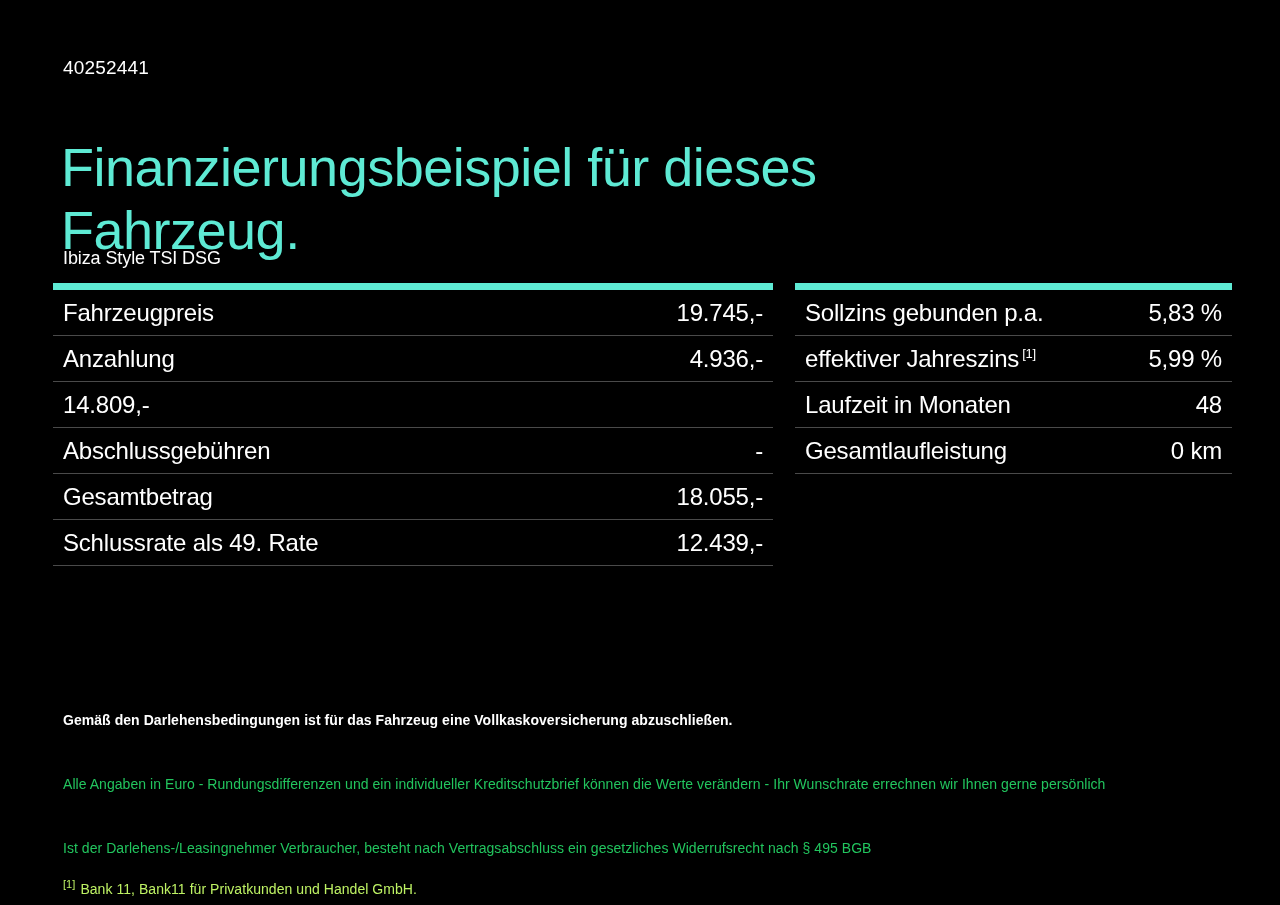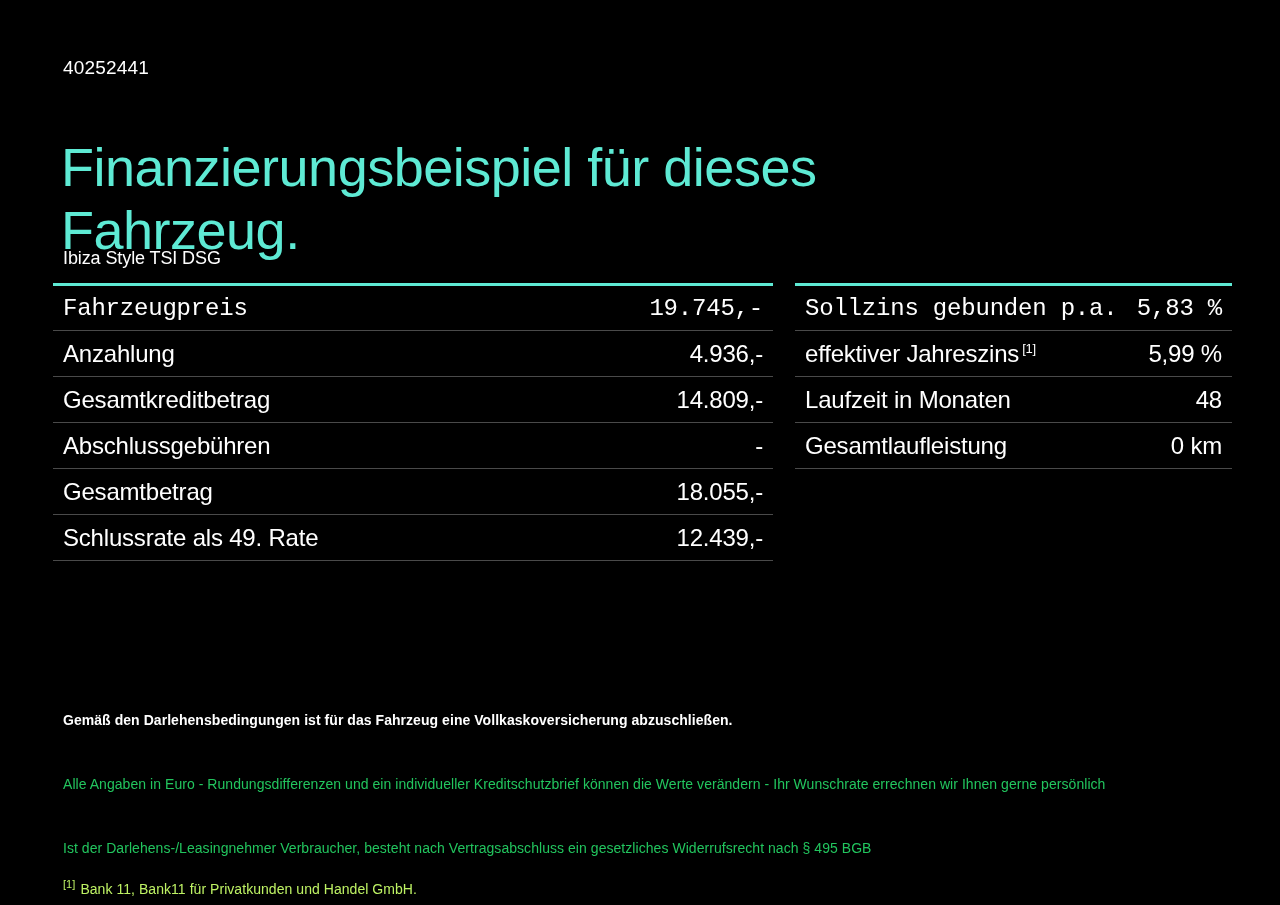--- a/index.html
+++ b/index.html
@@ -64,22 +64,21 @@
   .row {
     display: flex;
     align-items: baseline;
     justify-content: space-between;
     border-bottom: 1px solid #4a4a4a;
     padding: 9px 10px 8px 10px;
     box-sizing: border-box;
     min-height: 43px;
   }
   .row:first-child {
-    border-top: 3px solid #5eead4;
-    font-family: Liberation Mono, monospace;
+    border-top: 7px solid #5eead4;
   }
   .row .label {
     font-size: 24px;
     letter-spacing: -0.2px;
     white-space: nowrap;
   }
   .row .value {
     font-size: 24px;
     letter-spacing: -0.2px;
     white-space: nowrap;
@@ -143,21 +142,20 @@
   <div class="table left">
     <div class="row">
       <span class="label">Fahrzeugpreis</span>
       <span class="value">19.745,-</span>
     </div>
     <div class="row">
       <span class="label">Anzahlung</span>
       <span class="value">4.936,-</span>
     </div>
     <div class="row">
-      <span class="label">Gesamtkreditbetrag</span>
       <span class="value">14.809,-</span>
     </div>
     <div class="row">
       <span class="label">Abschlussgebühren</span>
       <span class="value">-</span>
     </div>
     <div class="row">
       <span class="label">Gesamtbetrag</span>
       <span class="value">18.055,-</span>
     </div>

